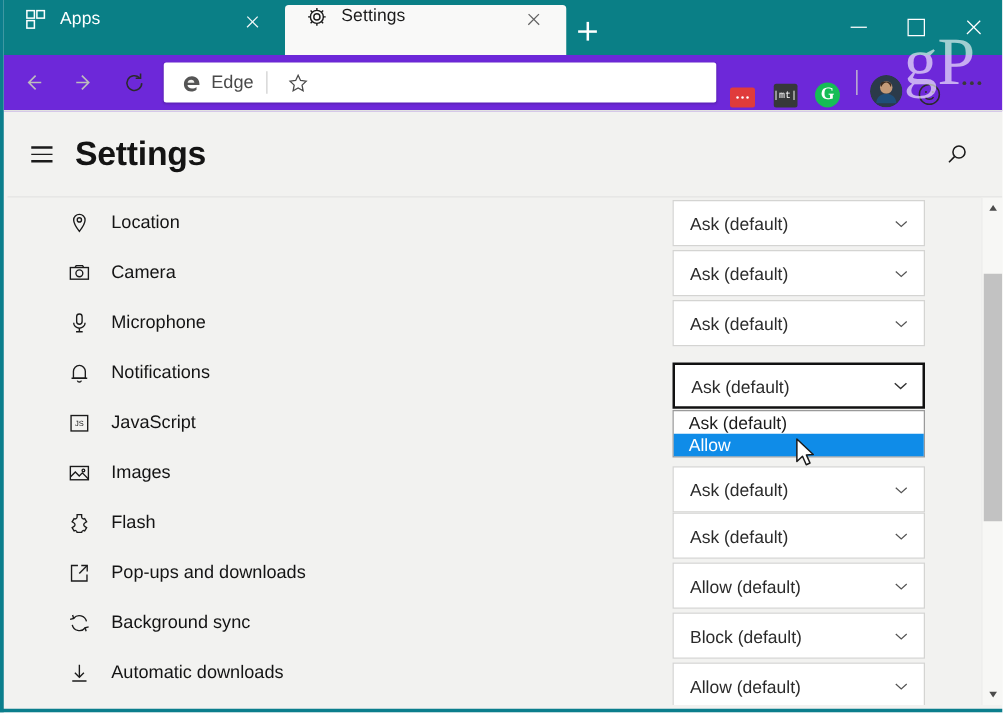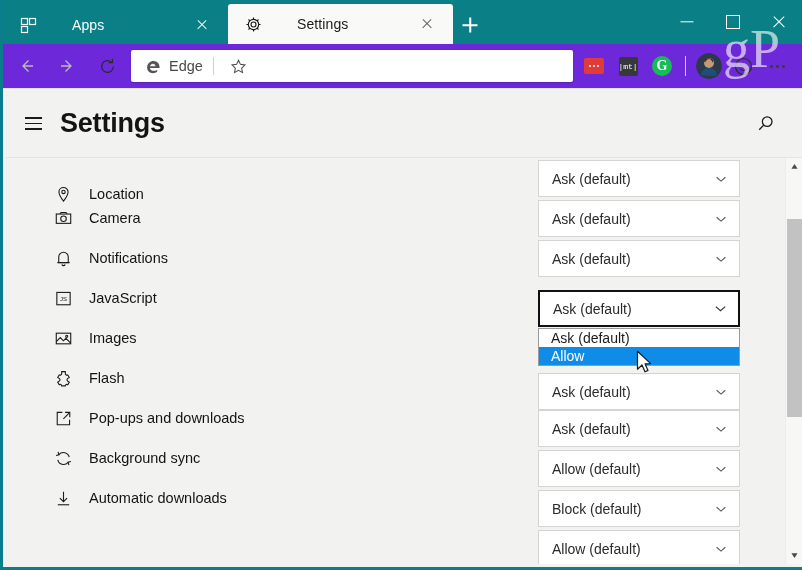--- a/index.html
+++ b/index.html
@@ -20,26 +20,25 @@
 
   
   .titlebar {
     position: absolute; top: 0; left: 0; right: 0; height: 44px;
     background: #0a7f86;
     display: flex; align-items: flex-end;
   }
   .tabstrip { display: flex; align-items: flex-end; height: 44px; flex: 1; }
   .tab {
     position: relative;
-    display: flex; align-items: center;
+    display: flex; align-items: flex-start;
     height: 38px; padding: 0 14px 0 16px;
     min-width: 225px;
     color: #ffffff;
     font-size: 14px;
-    gap: 24px;
   }
   .tab.active {
     background: #f9f9f8;
     color: #1b1b1b;
     border-radius: 3px 3px 0 0;
     height: 40px;
   }
   .tab-icon { width: 18px; height: 18px; flex: 0 0 18px; margin-right: 11px;
     display: flex; align-items: center; justify-content: center; }
   .tab-title { flex: 1; white-space: nowrap; overflow: hidden; text-overflow: ellipsis;
@@ -93,21 +92,21 @@
     max-width: 717px;
   }
   .edge-logo { width: 20px; height: 20px; flex: 0 0 20px; margin-right: 6px;
     display:flex; align-items:center; justify-content:center; }
   .edge-label { font-size: 14.5px; color: #4a4a4a; margin-right: 10px; white-space: nowrap; }
   .url-divider { width: 1px; height: 18px; background: #d0d0d0; margin-right: 12px; flex: 0 0 1px; }
   .url-text { flex: 1; font-size: 14.5px; color: #6b6b6b; white-space: nowrap; overflow: hidden; }
   .url-text b { color: #1b1b1b; font-weight: 700; }
   .star { width: 26px; height: 26px; flex: 0 0 26px; display:flex; align-items:center; justify-content:center; }
 
-  .ext { width: 34px; height: 40px; display:flex; align-items:center; justify-content:center; }
+  .ext { width: 34px; height: 40px; display:flex; align-items:flex-end; justify-content:center; }
   .ext-red { width: 20px; height: 16px; background:#e03b3b; border-radius:2px;
     display:flex; align-items:center; justify-content:center; gap:1.5px; }
   .ext-red i { width:2.5px; height:2.5px; background:#fff; border-radius:50%; display:block; }
   .ext-mt { width: 19px; height: 19px; background:#36383a; border-radius:2px; color:#fff;
     font-size: 8px; display:flex; align-items:center; justify-content:center;
     font-family: "Liberation Mono", monospace; }
   .ext-g { width: 20px; height: 20px; border-radius:50%; background:#16bd56; color:#fff;
     font-size: 14px; font-weight:700; display:flex; align-items:center; justify-content:center;
     font-family: "Liberation Serif", serif; }
   .tb-divider { width: 1px; height: 20px; background: #cfcfcd; margin: 0 6px; }
@@ -318,41 +317,51 @@
         <circle cx="11.6" cy="8.2" r="4.6"></circle>
         <path d="M8.2 11.7L4 16"></path>
       </svg>
     </div>
   </div>
 
   <div class="content">
 
     <div class="rows">
 
-      <div class="row" style="top:16px">
+      <div class="row" style="top:0">
         <span class="row-icon">
           <svg width="19" height="19" viewBox="0 0 20 20" fill="none" stroke="#1b1b1b" stroke-width="1.15">
             <path d="M10 2.6c-2.7 0-4.8 2.1-4.8 4.7 0 3.4 4.8 9.6 4.8 9.6s4.8-6.2 4.8-9.6c0-2.6-2.1-4.7-4.8-4.7z"></path>
             <circle cx="10" cy="7.3" r="1.8"></circle>
           </svg>
         </span>
         <span class="row-label">Location</span>
       </div>
 
       <div class="row">
         <span class="row-icon">
           <svg width="19" height="19" viewBox="0 0 20 20" fill="none" stroke="#1b1b1b" stroke-width="1.15">
             <rect x="2.4" y="5.3" width="15.2" height="9.8"></rect>
             <circle cx="10" cy="10.2" r="2.9"></circle>
             <path d="M6.3 5.3l1-1.6h5.4l1 1.6"></path>
           </svg>
         </span>
         <span class="row-label">Camera</span>
       </div>
 
+      <div class="row">
+        <span class="row-icon">
+          <svg width="19" height="19" viewBox="0 0 20 20" fill="none" stroke="#1b1b1b" stroke-width="1.15">
+            <rect x="7.7" y="2.3" width="4.6" height="8.6" rx="2.3"></rect>
+            <path d="M5.2 9.6c0 2.6 2.1 4.7 4.8 4.7s4.8-2.1 4.8-4.7"></path>
+            <path d="M10 14.3v3M7.2 17.3h5.6"></path>
+          </svg>
+        </span>
+        <span class="row-label">Microphone</span>
+      </div>
 
       <div class="row">
         <span class="row-icon">
           <svg width="19" height="19" viewBox="0 0 20 20" fill="none" stroke="#1b1b1b" stroke-width="1.15">
             <path d="M5 14.3V8.5a5 5 0 0 1 10 0v5.8z"></path>
             <path d="M3.4 14.3h13.2"></path>
             <path d="M8.3 16.3a1.8 1.8 0 0 0 3.4 0"></path>
           </svg>
         </span>
         <span class="row-label">Notifications</span>

